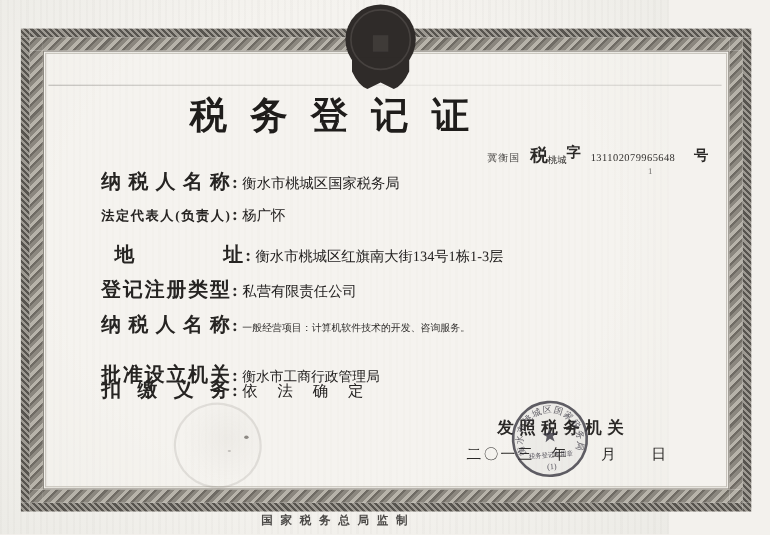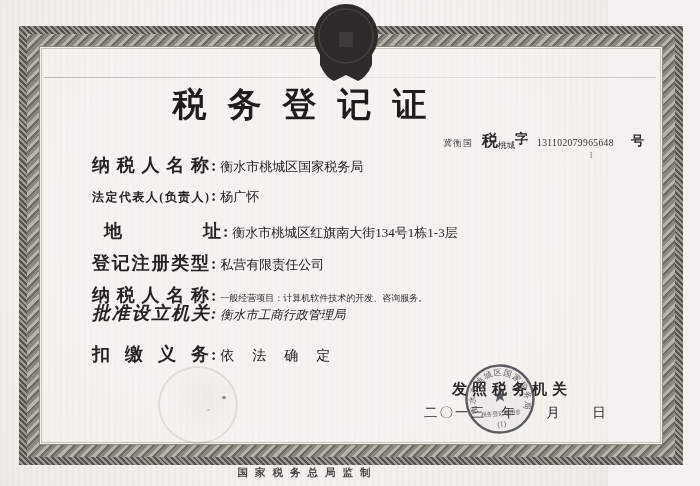--- a/index.html
+++ b/index.html
@@ -59,21 +59,21 @@
     text-align:justify;text-align-last:justify;
     font-weight:700;font-size:18px;color:#262422;
   }
   .row.tight .flabel{font-size:12px;}
   .colon{font-weight:700;margin:0 4px 0 2px;}
   .fvalue{font-size:13px;color:#232120;}
   .row.small .fvalue{font-size:9px;color:#2e2c2a;}
   .row.midsize .fvalue{font-size:12.5px;}
   .row.spread .fvalue{letter-spacing:18px;font-size:14px;font-weight:400;}
   .r0{top:153px;} .r1{top:187px;} .r2{top:219px;margin-left:12px;} .r3{top:251px;}
-  .r4{top:283px;} .r5{top:301px;font-style:italic;} .r6{top:342px;}
+  .r4{top:283px;} .r5{top:328px;} .r6{top:342px;}
   .issue-authority{left:452px;top:380px;font-size:15px;letter-spacing:5px;font-weight:600;color:#2a2826;}
   .issue-date{left:404px;top:404px;font-size:13.5px;white-space:nowrap;color:#2a2826;}
   .issue-date .yr{letter-spacing:2px;margin-left:20px;}
   .issue-date .y{margin-left:12px;} .issue-date .m{margin-left:28px;} .issue-date .d{margin-left:29px;}
   .footer{
     left:0;right:0;top:466px;text-align:center;
     font-size:10.5px;letter-spacing:7px;text-indent:7px;font-weight:600;color:#4c4a48;
   }
   
   .seal{left:458px;top:358px;width:84px;height:84px;}

